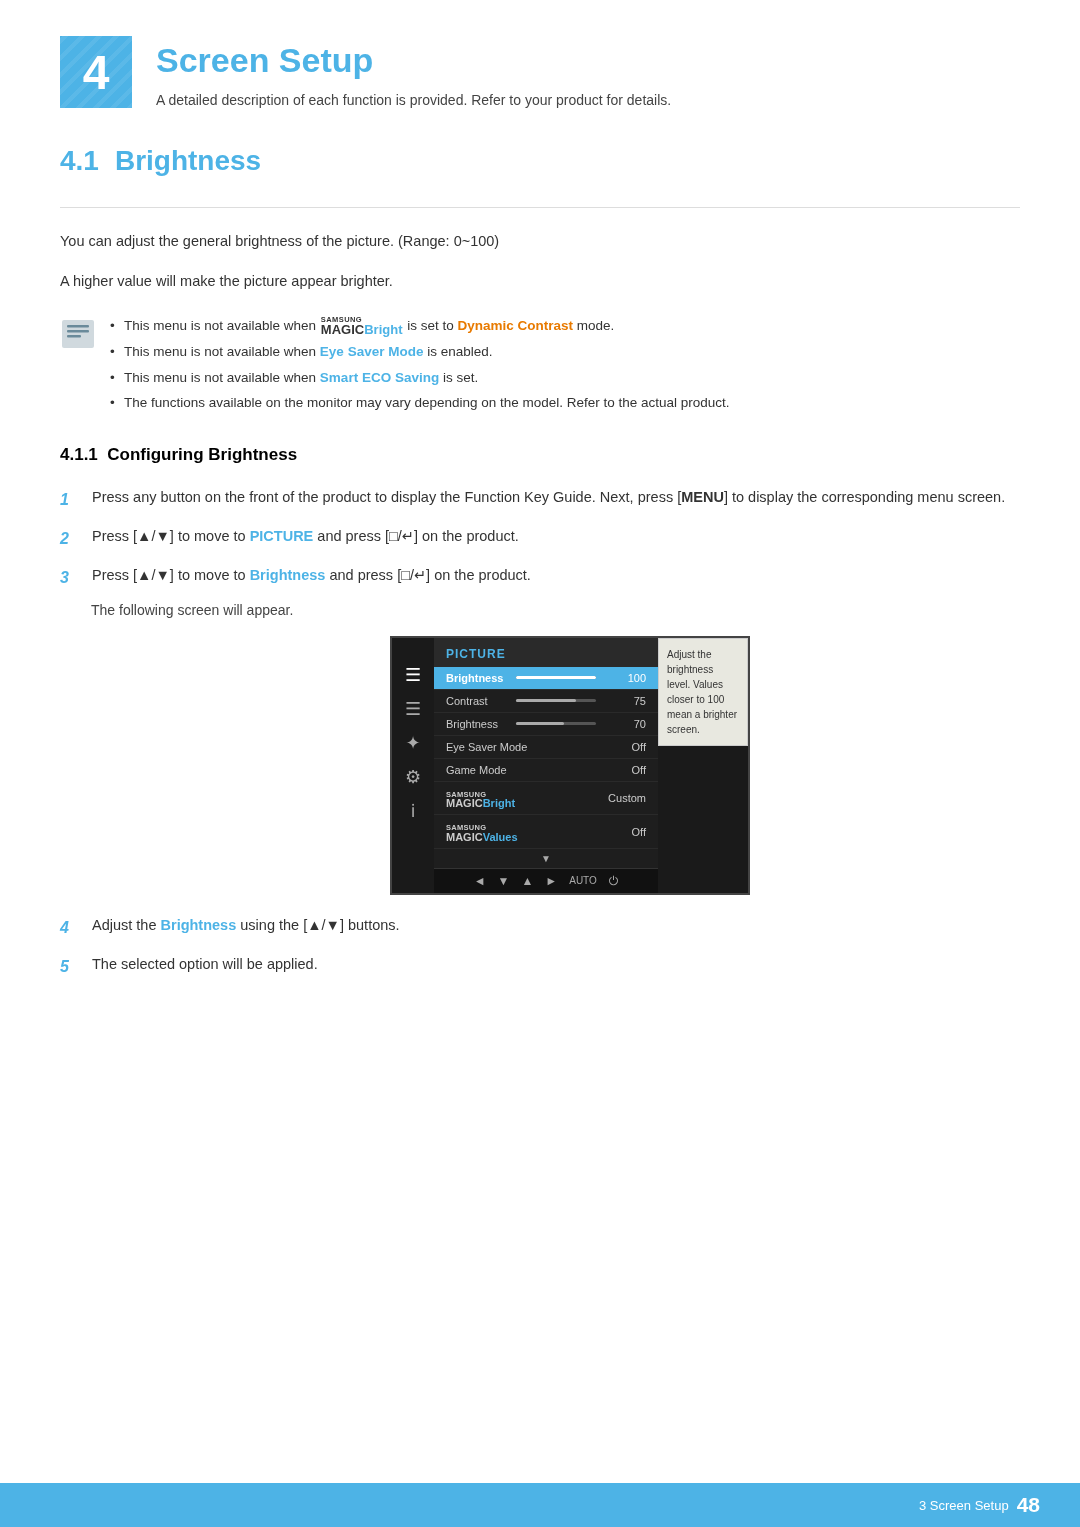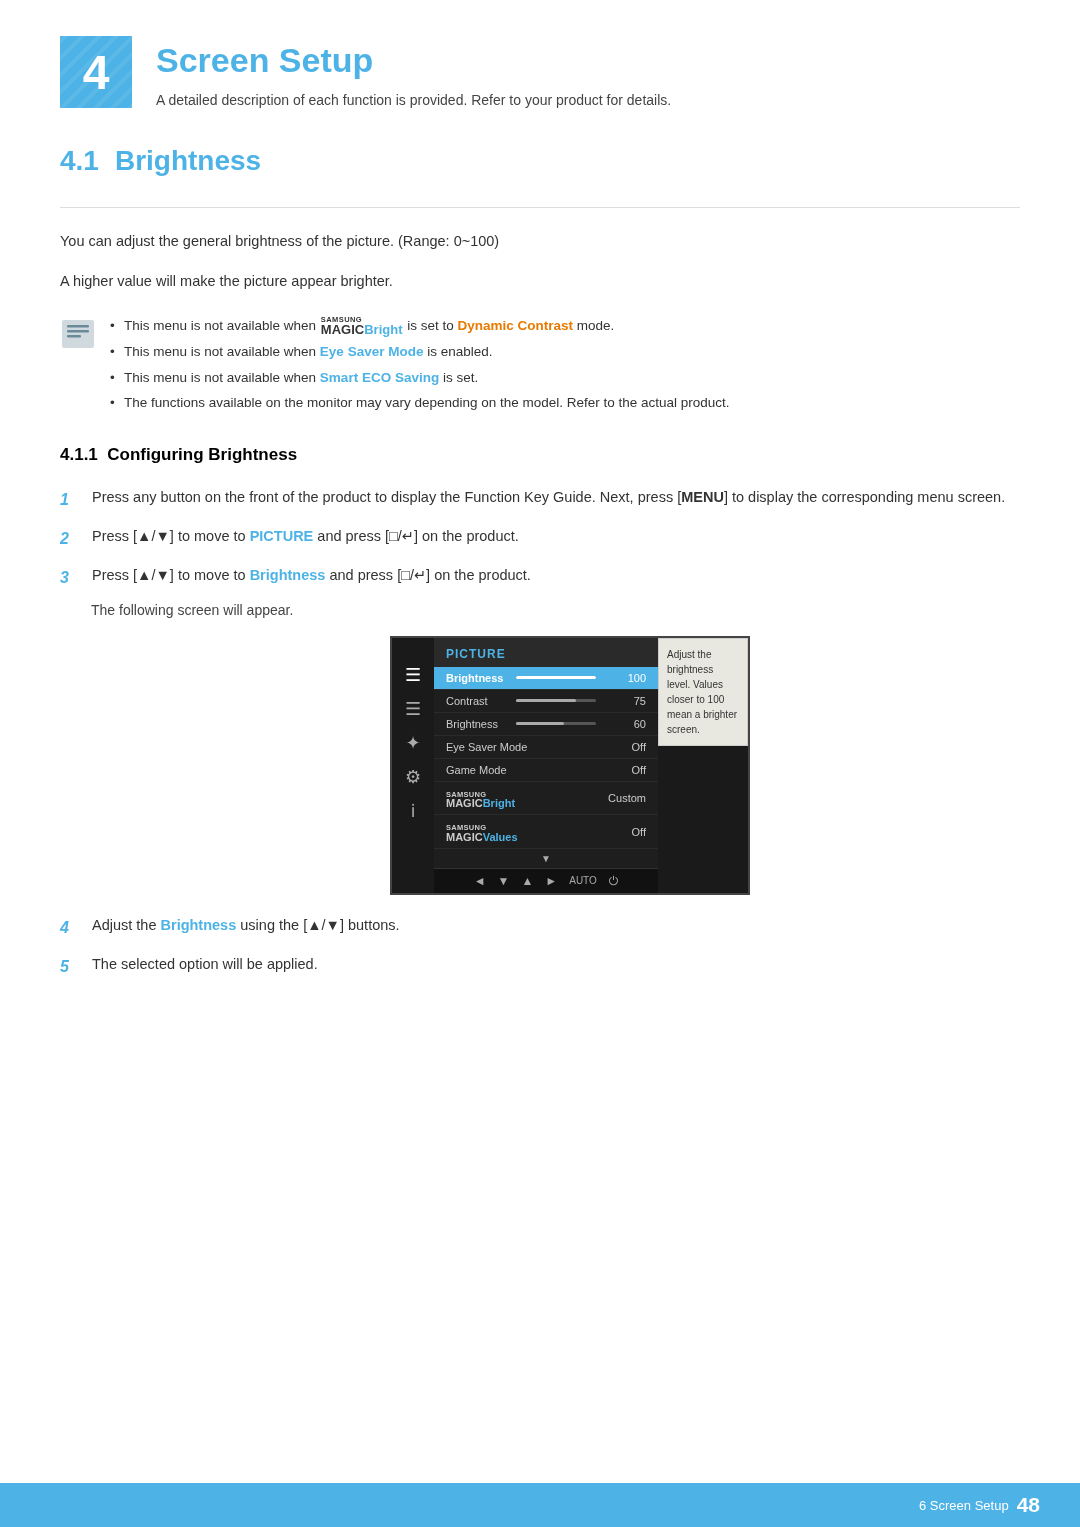--- a/index.html
+++ b/index.html
@@ -471,21 +471,21 @@
               <span class="menu-row-value">75</span>
             </div>
           </div>
 
           <div class="menu-row">
             <span class="menu-row-label">Brightness</span>
             <div class="menu-row-bar">
               <div class="bar-track">
                 <div class="bar-fill" style="width:60%"></div>
               </div>
-              <span class="menu-row-value">60</span>
+              <span class="menu-row-value">70</span>
             </div>
           </div>
 
           <div class="menu-row">
             <span class="menu-row-label">Eye Saver Mode</span>
             <span class="menu-row-value">Off</span>
           </div>
 
           <div class="menu-row">
             <span class="menu-row-label">Game Mode</span>
@@ -540,15 +540,15 @@
     </li>
     <li>
       <span class="step-num">5</span>
       <span class="step-text">The selected option will be applied.</span>
     </li>
   </ol>
 
 </div>
 
 <div class="page-footer">
-  <span class="footer-text">6 Screen Setup</span>
+  <span class="footer-text">3 Screen Setup</span>
   <span class="footer-num">48</span>
 </div>
 
 </body></html>

